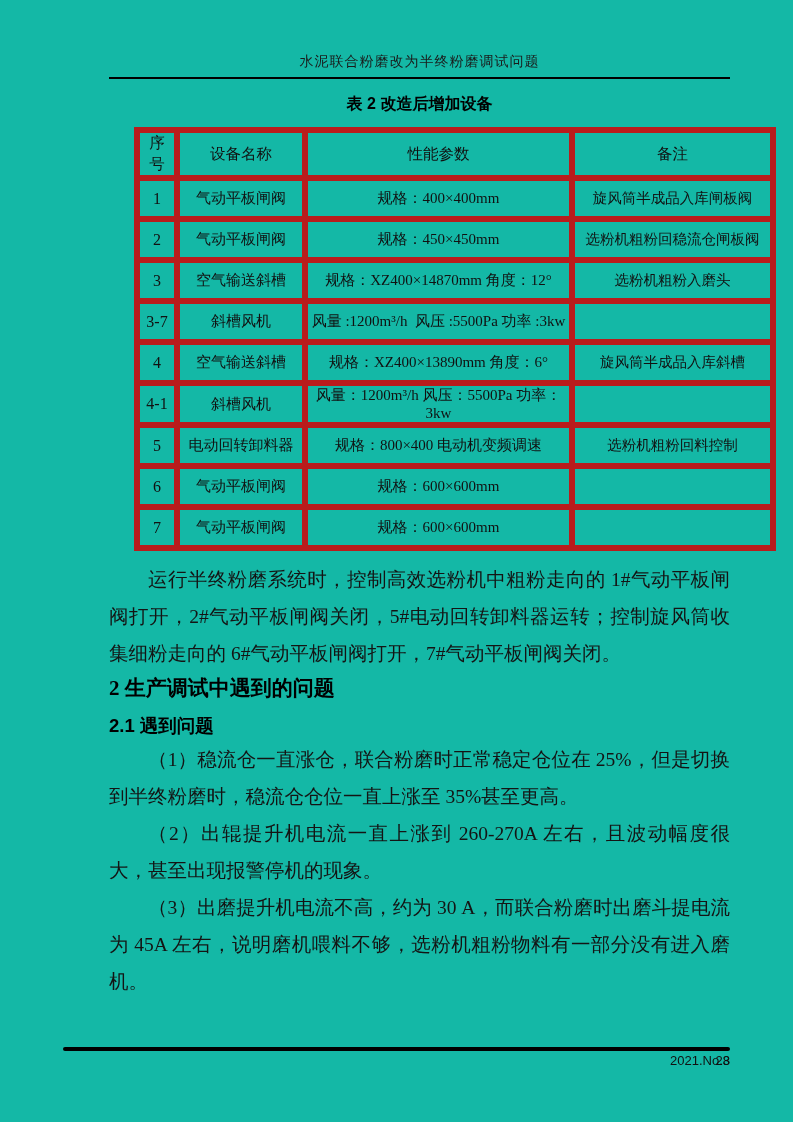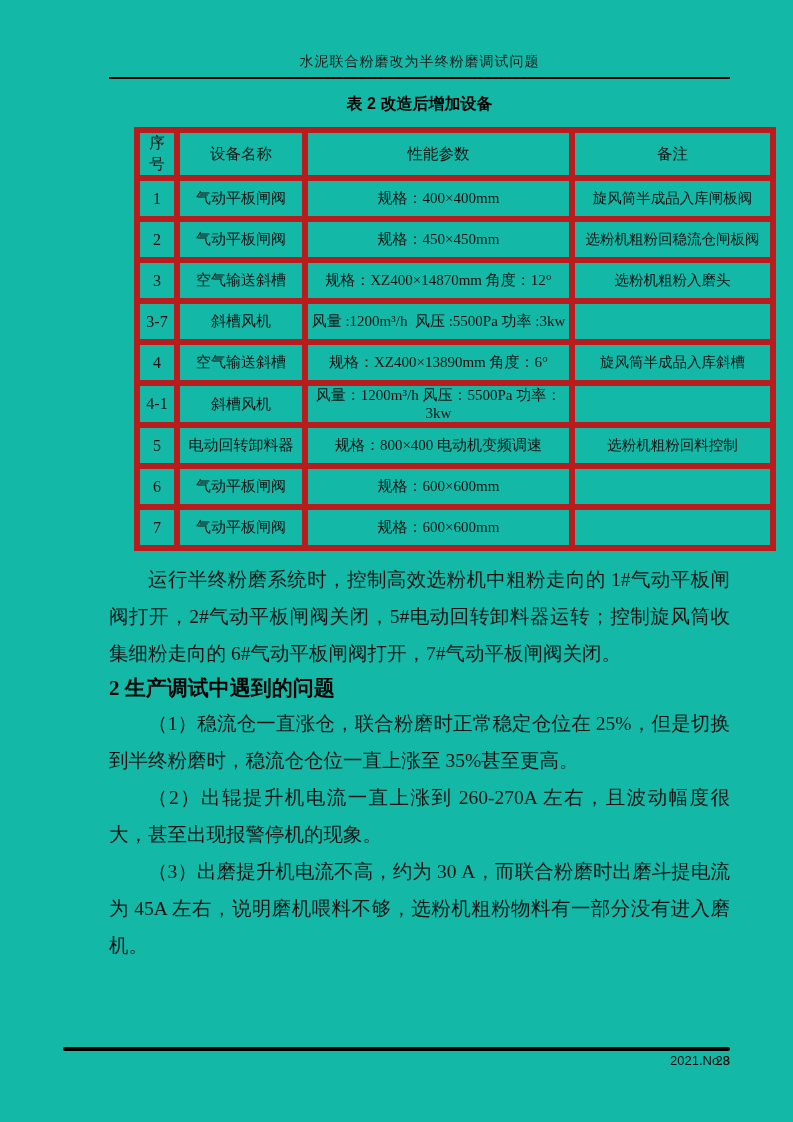--- a/index.html
+++ b/index.html
@@ -148,20 +148,21 @@
           <td class="c-name">气动平板闸阀</td>
           <td class="c-params">规格：600×600mm</td>
           <td class="c-note"></td>
         </tr>
       </tbody>
     </table>
 
     <div class="bodytext">
       <p>运行半终粉磨系统时，控制高效选粉机中粗粉走向的 1#气动平板闸阀打开，2#气动平板闸阀关闭，5#电动回转卸料器运转；控制旋风筒收集细粉走向的 6#气动平板闸阀打开，7#气动平板闸阀关闭。</p>
       <h2 class="sec">2 生产调试中遇到的问题</h2>
+      <h3 class="subsec">2.1 遇到问题</h3>
       <p>（1）稳流仓一直涨仓，联合粉磨时正常稳定仓位在 25%，但是切换到半终粉磨时，稳流仓仓位一直上涨至 35%甚至更高。</p>
       <p>（2）出辊提升机电流一直上涨到 260-270A 左右，且波动幅度很大，甚至出现报警停机的现象。</p>
       <p>（3）出磨提升机电流不高，约为 30 A，而联合粉磨时出磨斗提电流为 45A 左右，说明磨机喂料不够，选粉机粗粉物料有一部分没有进入磨机。</p>
     </div>
   </div>
 
   <div class="footer">
     <div class="footer-rule"></div>
     <div class="footer-row">
       <span class="footer-page">28</span>

